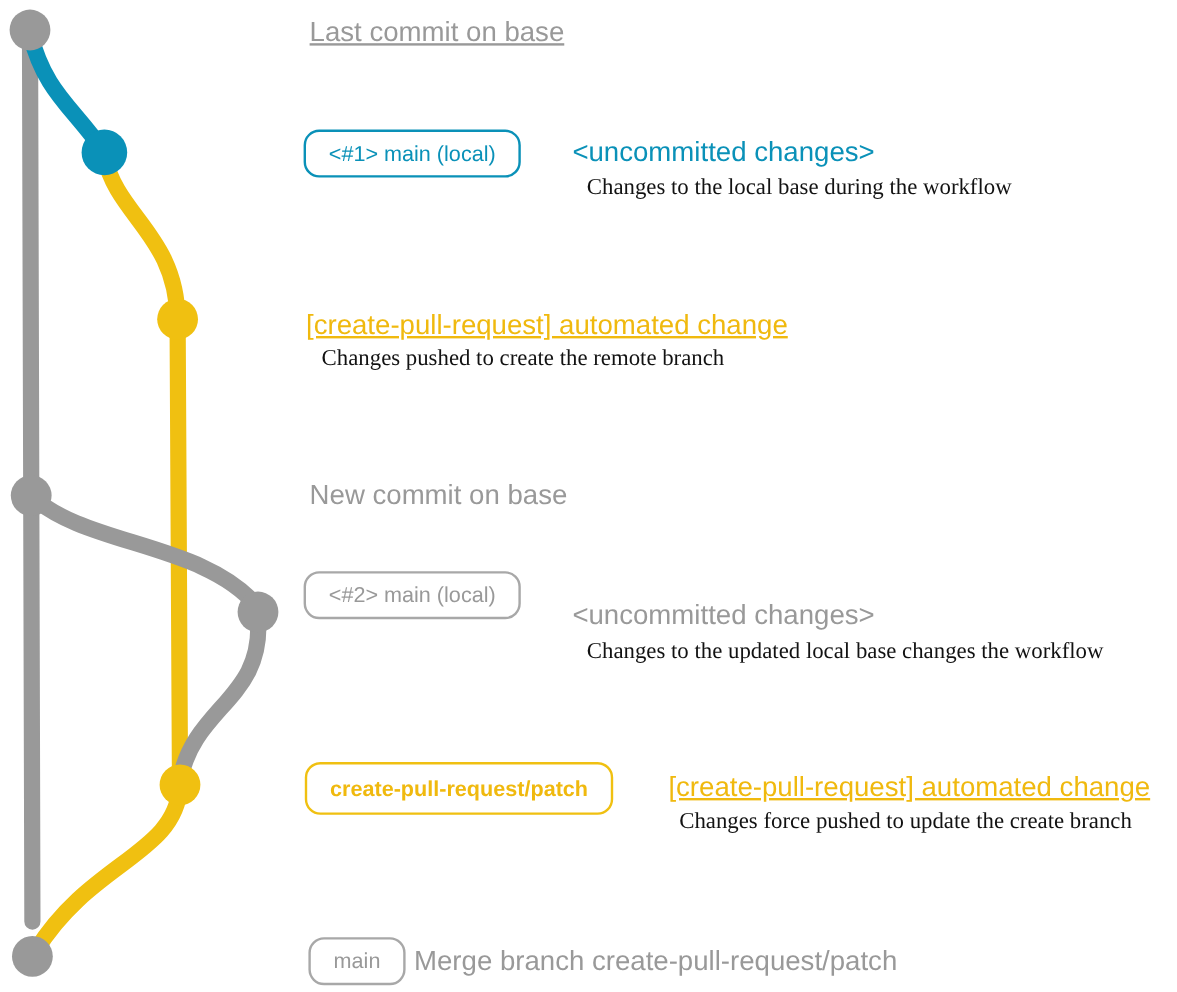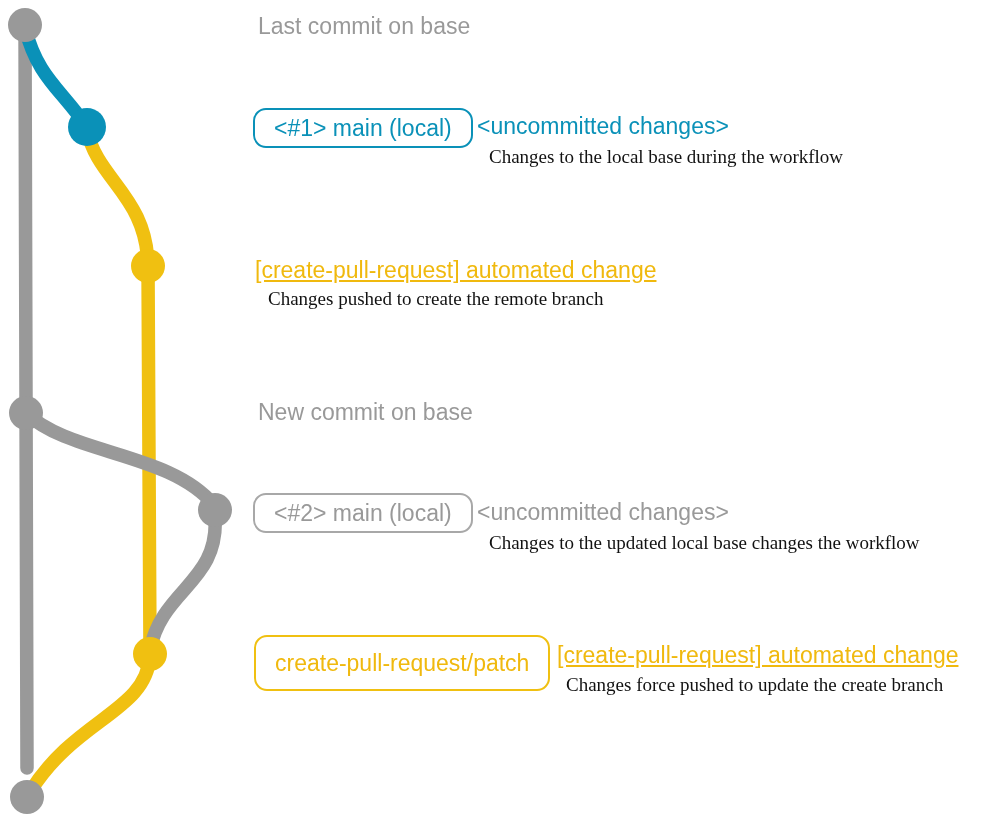--- a/index.html
+++ b/index.html
@@ -13,21 +13,21 @@
   .abs{position:absolute;white-space:nowrap;}
   .sans{font-family:"Liberation Sans",sans-serif;font-size:23px;line-height:26px;}
   .serif{font-family:Liberation Serif, serif;font-size:19px;line-height:22px;color:var(--c-serif_text,#111);}
   .gray-text{color:var(--c-gray,#999999);}
   .blue-text{color:var(--c-blue,#0a91b8);}
   .yellow-text{color:var(--c-yellow_text,#f0b90e);text-decoration:underline;}
   .badge{
     display:flex;align-items:center;justify-content:center;
     height:40px;padding:16px 19px;box-sizing:border-box;
     border:2px solid;border-radius:13px;
-    font-size:23px;
+    font-size:18px;
   }
   .badge.blue{border-color:var(--c-blue,#0a91b8);color:var(--c-blue,#0a91b8);}
   .badge.gray{border-color:var(--c-badge_gray,#a8a8a8);color:var(--c-gray,#999999);}
   .badge.yellow{border-color:var(--c-yellow,#f0c011);color:var(--c-yellow_text,#f0b90e);}
   svg{display:block;}
   .edge{fill:none;stroke-width:13.5px;stroke-linecap:round;}
   .edge.gray{stroke:var(--c-gray,#999999);}
   .edge.blue{stroke:var(--c-blue,#0a91b8);}
   .edge.yellow{stroke:var(--c-yellow,#f0c011);}
   .node.gray{fill:var(--c-gray,#999999);}
@@ -50,33 +50,35 @@
 
     <circle class="node gray" cx="25" cy="25" r="17"></circle>
     <circle class="node blue" cx="87" cy="127" r="19"></circle>
     <circle class="node yellow" cx="148" cy="266" r="17"></circle>
     <circle class="node gray" cx="26" cy="413" r="17"></circle>
     <circle class="node gray" cx="215" cy="510" r="17"></circle>
     <circle class="node yellow" cx="150" cy="654" r="17"></circle>
     <circle class="node gray" cx="27" cy="797" r="17"></circle>
   </svg>
 
-  <div class="abs sans gray-text" style="left:258px;top:13px;">Last commit on base</div>
+  <div class="abs sans gray-text" style="left:258px;top:13px;text-decoration:underline;">Last commit on base</div>
 
   <div class="abs badge blue" style="left:253px;top:108px;">&lt;#1&gt; main (local)</div>
   <div class="abs sans blue-text" style="left:477px;top:113px;">&lt;uncommitted changes&gt;</div>
   <div class="abs serif" style="left:489px;top:146px;">Changes to the local base during the workflow</div>
 
   <div class="abs sans yellow-text" style="left:255px;top:257px;">[create-pull-request] automated change</div>
   <div class="abs serif" style="left:268px;top:288px;">Changes pushed to create the remote branch</div>
 
   <div class="abs sans gray-text" style="left:258px;top:399px;">New commit on base</div>
 
-  <div class="abs badge gray" style="left:253px;top:493px;border-radius:13px;">&lt;#2&gt; main (local)</div>
+  <div class="abs badge gray" style="left:253px;top:476px;border-radius:13px;">&lt;#2&gt; main (local)</div>
   <div class="abs sans gray-text" style="left:477px;top:499px;">&lt;uncommitted changes&gt;</div>
   <div class="abs serif" style="left:489px;top:532px;">Changes to the updated local base changes the workflow</div>
 
-  <div class="abs badge yellow" style="left:254px;top:635px;height:56px;">create-pull-request/patch</div>
+  <div class="abs badge yellow" style="left:254px;top:635px;height:44px;font-weight:bold;">create-pull-request/patch</div>
   <div class="abs sans yellow-text" style="left:557px;top:642px;">[create-pull-request] automated change</div>
   <div class="abs serif" style="left:566px;top:674px;">Changes force pushed to update the create branch</div>
 
+  <div class="abs badge gray" style="left:257px;top:781px;">main</div>
+  <div class="abs sans gray-text" style="left:345px;top:787px;">Merge branch create-pull-request/patch</div>
 
 </div>
 
 </body></html>

